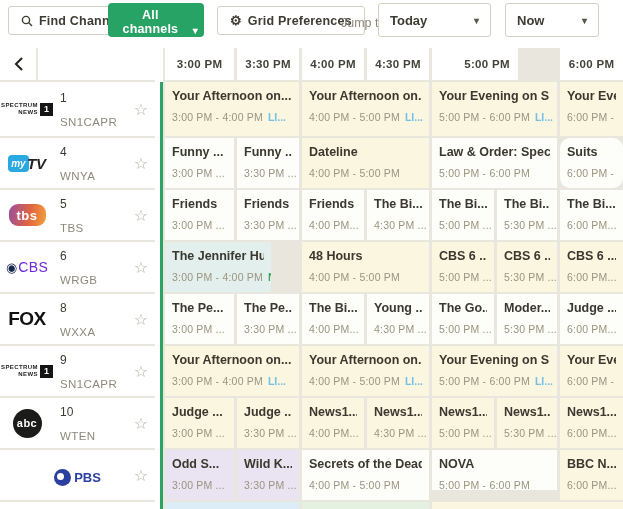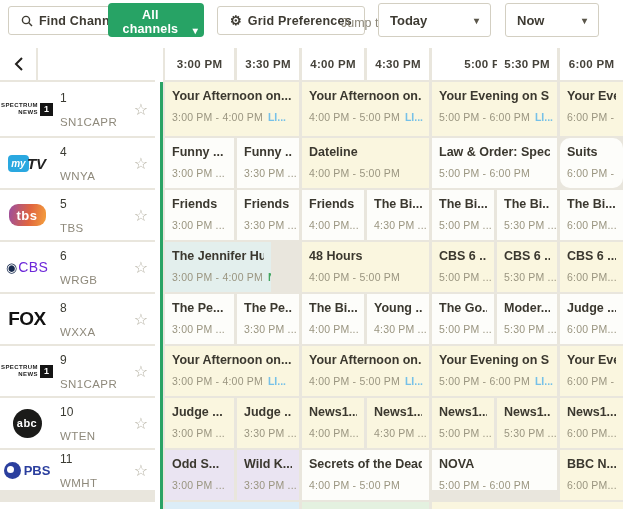--- a/index.html
+++ b/index.html
@@ -89,21 +89,20 @@
     </svg>
   </button>
   <div class="hblank"></div>
 
   <div id="grid-root">
       <div class="hcell" style="left: 165px; width: 69px;">3:00 PM</div>
       <div class="hcell" style="left: 237px; width: 62px;">3:30 PM</div>
       <div class="hcell" style="left: 302px; width: 62px;">4:00 PM</div>
       <div class="hcell" style="left: 367px; width: 62px;">4:30 PM</div>
       <div class="hcell" style="left: 432px; width: 62px; padding-left: 24px;">5:00 PM</div>
-      <div class="hcell" style="left: 497px; width: 60px;">5:30 PM</div>
       <div class="hcell" style="left: 560px; width: 63px;">6:00 PM</div>
       <div class="chcell" style="top: 82px; height: 54px;">
         <div class="logo">
           <span class="sn-words">SPECTRUM<br>NEWS</span>
           <span class="sn-box">1</span>
         </div>
         <div class="chinfo">
           <div class="chnum">1</div>
           <div class="chcall">SN1CAPR</div>
         </div>
@@ -321,21 +320,21 @@
         <div class="ptime-row"><span class="ptime">5:00 PM ...</span></div>
       </div>
       <div class="pcell" style="left: 497px; width: 60px; top: 398px; height: 50px; background: rgb(250, 246, 223);">
         <div class="ptitle">News1...</div>
         <div class="ptime-row"><span class="ptime">5:30 PM ...</span></div>
       </div>
       <div class="pcell" style="left: 560px; width: 63px; top: 398px; height: 50px; background: rgb(250, 246, 223);">
         <div class="ptitle">News1...</div>
         <div class="ptime-row"><span class="ptime">6:00 PM...</span></div>
       </div>
-      <div class="chcell" style="top: 450px; height: 40px;">
+      <div class="chcell" style="top: 450px; height: 50px; flex-direction: column;">
         <div class="logo">
           <span class="pbs-circle">
             <span class="pbs-face"></span>
           </span>
           <span class="pbs-txt">PBS</span>
         </div>
         <div class="chinfo">
           <div class="chnum">11</div>
           <div class="chcall">WMHT</div>
         </div>

